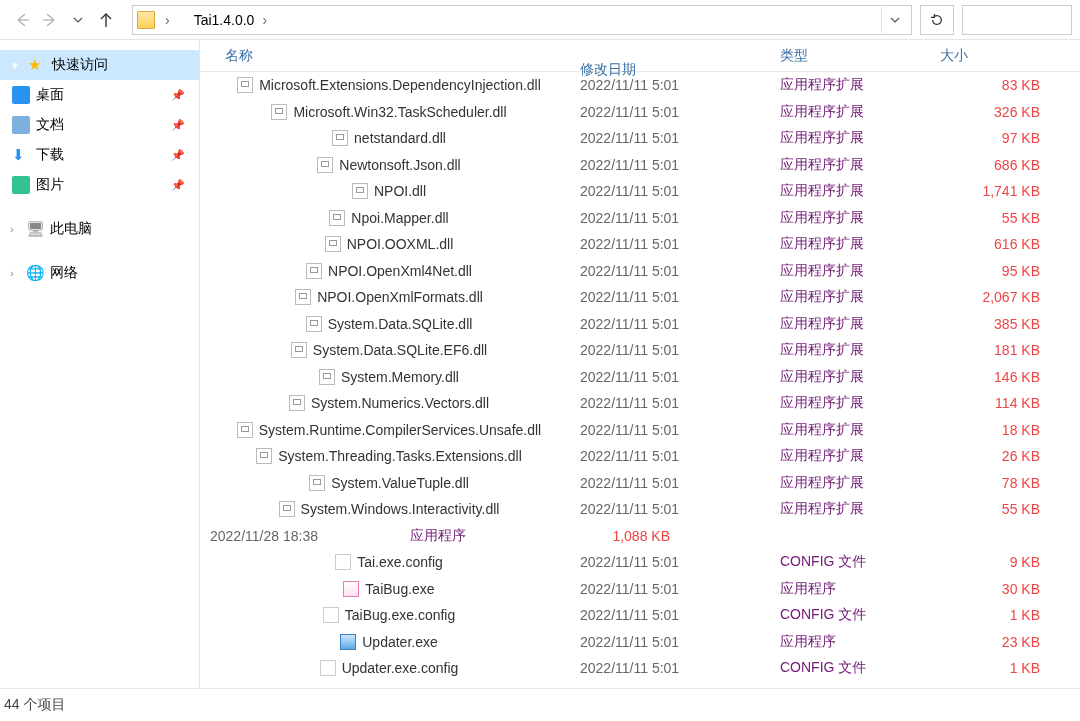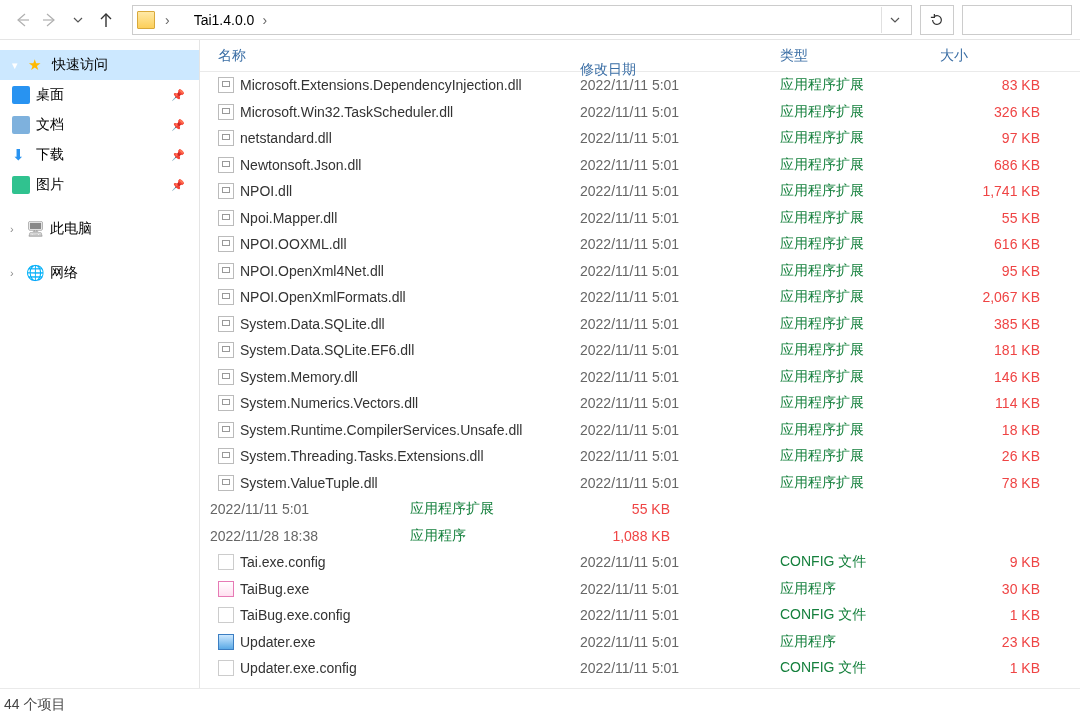--- a/index.html
+++ b/index.html
@@ -114,42 +114,43 @@
     display: flex;
     height: 32px;
     align-items: center;
     border-bottom: 1px solid #eaeaea;
     color: #3a6ea5;
   }
   .col {
     padding: 0 10px;
     border-right: 1px solid transparent;
   }
-  .col-name { width: 370px; padding-left: 18px; }
+  .col-name { width: 370px; padding-left: 25px; }
   .col-date { width: 200px; margin-top: 28px; }
   .col-type { width: 160px; }
   .col-size { width: 120px; text-align: left; }
   .file-list { flex: 1; overflow: hidden; }
   .file-row {
     display: flex;
     align-items: center;
     height: 26.5px;
     cursor: pointer;
   }
   .file-row .cell { padding: 0 10px; color: #333; }
   .file-row .c-name {
     width: 370px;
     padding-left: 18px;
     display: flex;
     align-items: center;
     gap: 6px;
     white-space: nowrap;
+    justify-content: center;
   }
   .file-row .c-date { width: 200px; color: #666; }
-  .file-row .c-type { width: 160px; color: #15803d; }
+  .file-row .c-type { width: 160px; color: #701a75; }
   .file-row .c-size { width: 120px; text-align: right; color: #ef4444; }
   .file-icon {
     width: 16px; height: 16px;
     border: 1px solid #bbb;
     background: #fff;
     flex-shrink: 0;
   }
   .file-icon.dll { position: relative; }
   .file-icon.dll::after {
     content: ""; position: absolute; top: 3px; left: 3px; width: 6px; height: 4px;
@@ -419,20 +420,24 @@
         <div class="file-row">
           <div class="cell c-name">
             <span class="file-icon dll"></span>
             <span>System.ValueTuple.dll</span>
           </div>
           <div class="cell c-date">2022/11/11 5:01</div>
           <div class="cell c-type">应用程序扩展</div>
           <div class="cell c-size">78 KB</div>
         </div>
         <div class="file-row">
+          <div class="cell c-name">
+            <span class="file-icon dll"></span>
+            <span>System.Windows.Interactivity.dll</span>
+          </div>
           <div class="cell c-date">2022/11/11 5:01</div>
           <div class="cell c-type">应用程序扩展</div>
           <div class="cell c-size">55 KB</div>
         </div>
         <div class="file-row">
           <div class="cell c-date">2022/11/28 18:38</div>
           <div class="cell c-type">应用程序</div>
           <div class="cell c-size">1,088 KB</div>
         </div>
         <div class="file-row">

